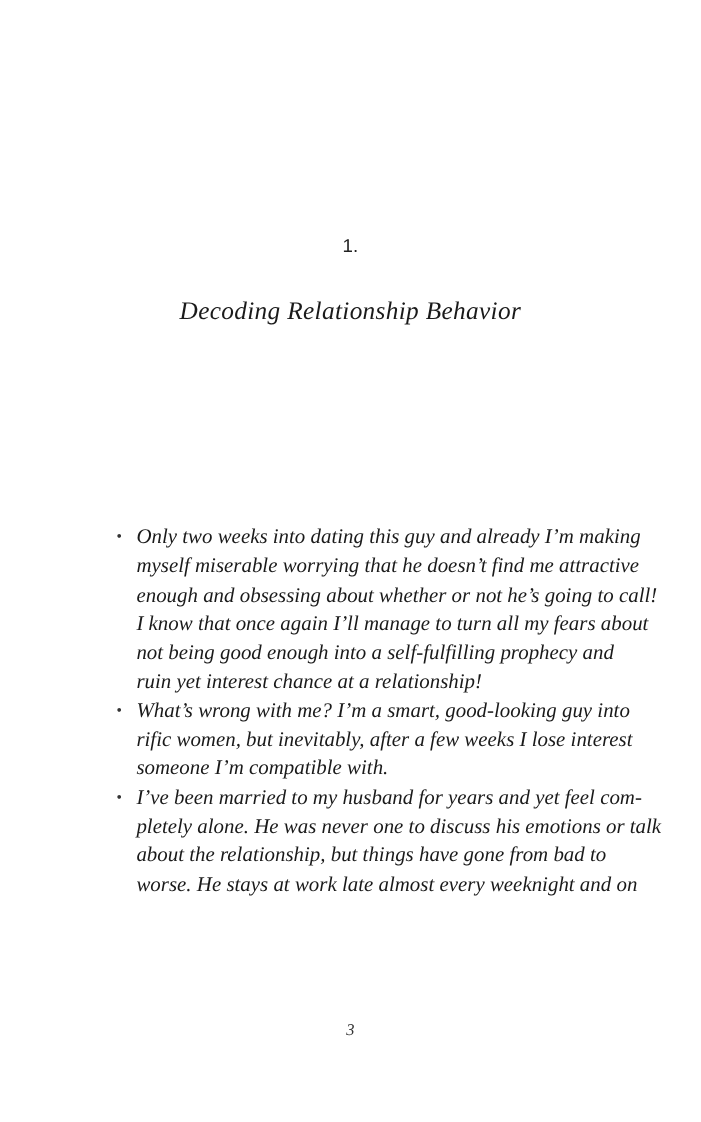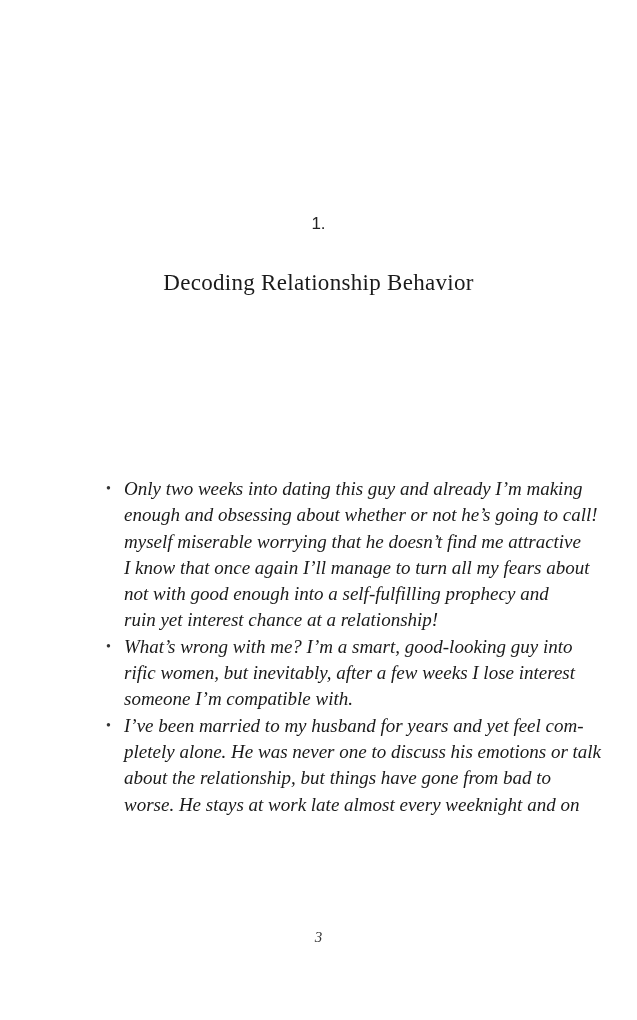--- a/index.html
+++ b/index.html
@@ -30,20 +30,21 @@
       font-family: "Liberation Sans", "DejaVu Sans", sans-serif;
       font-size: 17px;
       color: #222;
     }
     .chapter-title {
       position: absolute;
       top: 270px;
       left: 0;
       width: 637px;
       text-align: center;
+      font-style: italic;
       font-size: 23px;
       letter-spacing: 0.3px;
       color: #1a1a1a;
     }
     .bullets {
       position: absolute;
       top: 476px;
       left: 104px;
       width: 432px;
       margin: 0;
@@ -92,24 +93,24 @@
 <body>
 
 <div class="page">
   <div class="chapter-number">1.</div>
   <div class="chapter-title">Decoding Relationship Behavior</div>
 
   <ul class="bullets">
     <li class="bullet-item">
       <span class="bullet-dot">•</span>
       <span class="line">Only two weeks into dating this guy and already I’m making</span>
+      <span class="line">myself miserable worrying that he doesn’t find me attractive</span>
       <span class="line">enough and obsessing about whether or not he’s going to call!</span>
-      <span class="line">myself miserable worrying that he doesn’t find me attractive</span>
       <span class="line">I know that once again I’ll manage to turn all my fears about</span>
-      <span class="line">not with good enough into a self-fulfilling prophecy and</span>
+      <span class="line">not being good enough into a self-fulfilling prophecy and</span>
       <span class="line last">ruin yet interest chance at a relationship!</span>
     </li>
     <li class="bullet-item">
       <span class="bullet-dot">•</span>
       <span class="line">What’s wrong with me? I’m a smart, good-looking guy into</span>
       <span class="line">rific women, but inevitably, after a few weeks I lose interest</span>
       <span class="line last">someone I’m compatible with.</span>
     </li>
     <li class="bullet-item">
       <span class="bullet-dot">•</span>

